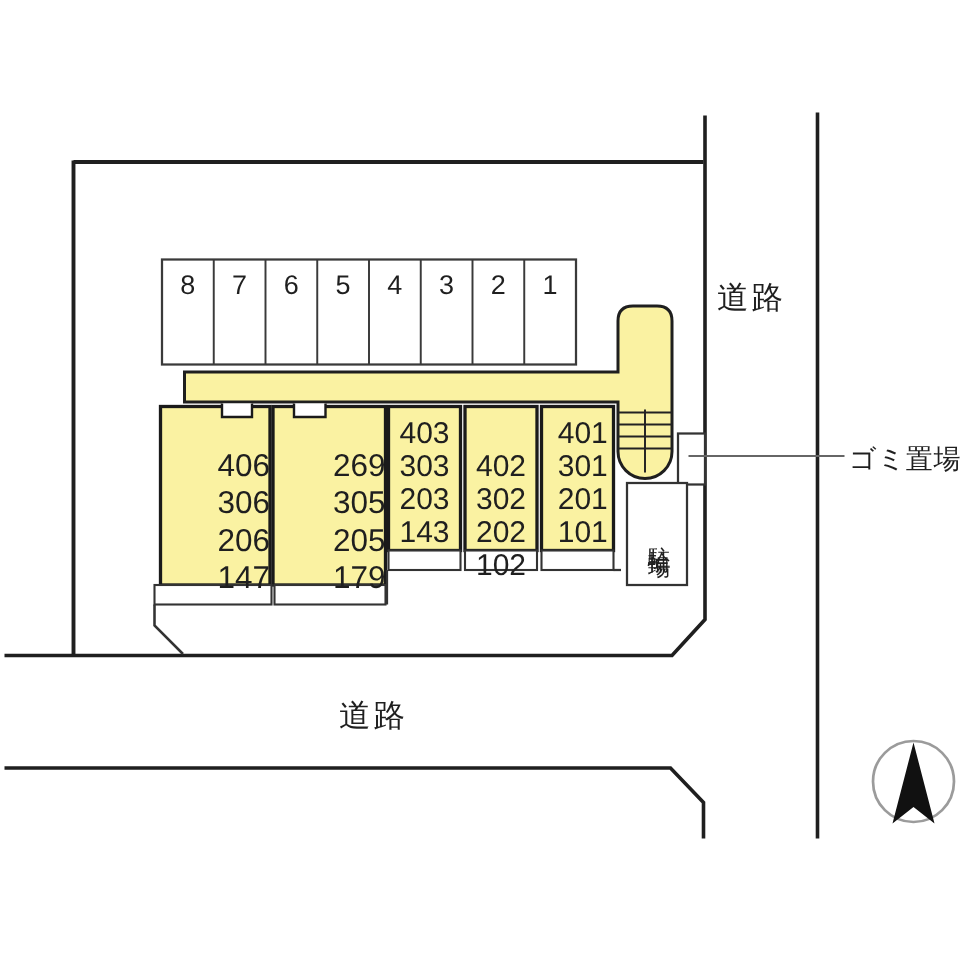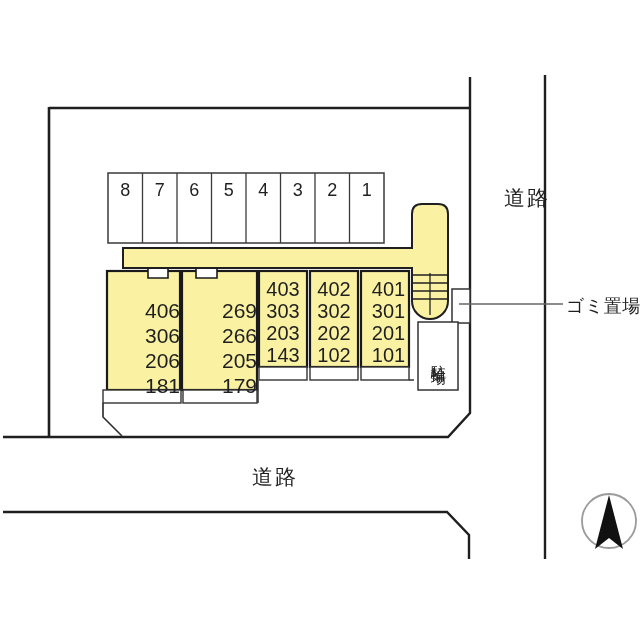--- a/index.html
+++ b/index.html
@@ -3,21 +3,21 @@
 <meta charset="utf-8">
 <style>
   html,body{margin:0;padding:0;background:#ffffff;}
   .canvas{
     position:relative;width:640px;height:640px;background:#fff;overflow:hidden;
     font-family:"Liberation Sans",sans-serif;color:#1f1f1f;
   }
   .canvas svg{position:absolute;left:0;top:0;}
   .yellow{fill:var(--building-fill,#faf2a2);}
   .lab{position:absolute;white-space:nowrap;color:#1f1f1f;}
-  .road-label{font-size:21px;letter-spacing:2px;font-weight:500;text-align:right;}
+  .road-label{font-size:21px;letter-spacing:2px;font-weight:500;text-align:left;}
   .garbage-label{font-size:18px;letter-spacing:0.5px;font-weight:400;}
   .bike-label{
     display:flex;align-items:center;justify-content:center;
     writing-mode:vertical-rl;text-orientation:upright;
     font-size:15px;letter-spacing:3px;font-weight:500;
   }
   .parking-row{position:absolute;left:108px;top:173px;width:276px;height:70px;display:flex;}
   .parking-cell{flex:1;text-align:center;padding-top:7px;font-size:18px;}
   .unit-col{position:absolute;display:flex;flex-direction:column;align-items:center;}
   .unit-col.tall{top:271px;height:119px;padding-top:27px;box-sizing:border-box;align-items:flex-end;}
@@ -94,35 +94,35 @@
     <div class="parking-cell">4</div>
     <div class="parking-cell">3</div>
     <div class="parking-cell">2</div>
     <div class="parking-cell">1</div>
   </div>
 
   <div class="unit-col tall" style="left:107px;width:73px;">
     <div class="room">406</div>
     <div class="room">306</div>
     <div class="room">206</div>
-    <div class="room">181</div>
+    <div class="room">147</div>
   </div>
   <div class="unit-col tall" style="left:182px;width:75px;">
     <div class="room">269</div>
-    <div class="room">266</div>
+    <div class="room">305</div>
     <div class="room">205</div>
     <div class="room">179</div>
   </div>
   <div class="unit-col short" style="left:259px;width:48px;">
     <div class="room">403</div>
     <div class="room">303</div>
     <div class="room">203</div>
     <div class="room">143</div>
   </div>
-  <div class="unit-col short" style="left:310px;width:48px;">
+  <div class="unit-col short" style="left:310px;width:48px;margin-top:22px;">
     <div class="room">402</div>
     <div class="room">302</div>
     <div class="room">202</div>
     <div class="room">102</div>
   </div>
   <div class="unit-col short" style="left:361px;width:55px;">
     <div class="room">401</div>
     <div class="room">301</div>
     <div class="room">201</div>
     <div class="room">101</div>

